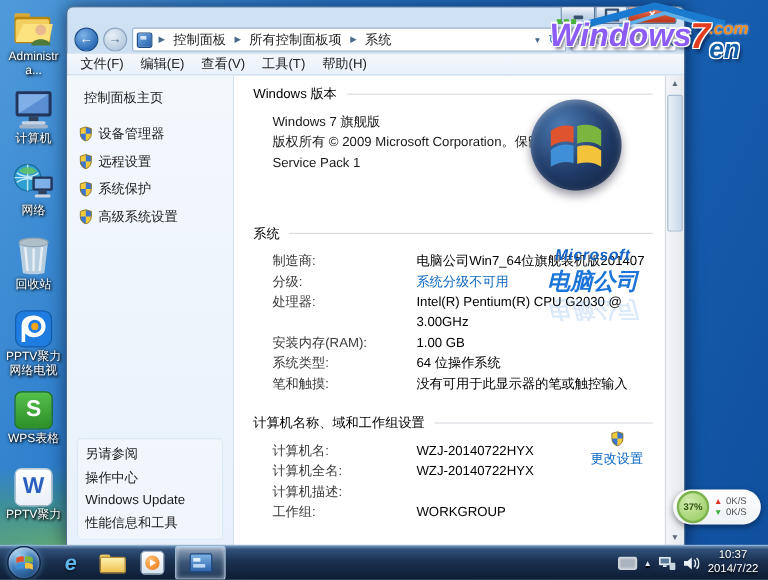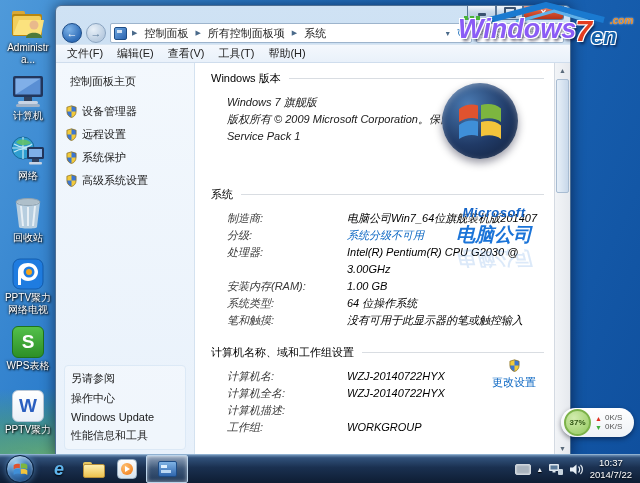--- a/index.html
+++ b/index.html
@@ -13,21 +13,21 @@
   .streak{position:absolute;left:-20px;bottom:20px;width:360px;height:120px;opacity:.35;
     background:linear-gradient(60deg,rgba(255,255,255,0) 40%,rgba(255,255,255,.5) 47%,rgba(255,255,255,0) 52%,rgba(255,255,255,.35) 60%,rgba(255,255,255,0) 66%);}
   
   .wm{position:absolute;top:4px;right:2px;z-index:60;width:180px;height:46px;pointer-events:none;}
   .wm .roof{position:absolute;left:18px;top:-2px;}
   .wm .txt{position:absolute;left:0;top:12px;display:flex;align-items:flex-start;
     font-style:italic;font-weight:bold;line-height:1;}
   .wm .b{font-size:27px;color:#8b5cf6;text-shadow:-1px -1px 0 #fff,1px -1px 0 #fff,-1px 1px 0 #fff,1px 1px 0 #fff,2px 3px 3px rgba(0,0,30,.55);}
   .wm .seven{font-size:30px;color:#e33d20;margin-left:-1px;text-shadow:-1px -1px 0 #fff,1px -1px 0 #fff,-1px 1px 0 #fff,1px 1px 0 #fff,2px 3px 3px rgba(0,0,30,.55);}
   .wm .stack{display:flex;flex-direction:column;align-items:flex-start;margin-left:-1px;}
-  .wm .com{font-size:10px;color:#f08a1e;text-shadow:0 0 2px #fff;margin-left:19px;}
+  .wm .com{font-size:14px;color:#f08a1e;text-shadow:0 0 2px #fff;}
   .wm .en{font-size:22px;color:#135fa8;text-shadow:-1px -1px 0 #fff,1px -1px 0 #fff,-1px 1px 0 #fff,1px 1px 0 #fff,2px 3px 3px rgba(0,0,30,.55);}
   .wm .px{position:absolute;left:6px;top:12px;display:flex;gap:2px;}
   .wm .px i{width:4px;height:4px;background:#49b33a;display:block;}
   
   .dicon{position:absolute;left:2px;width:52px;display:flex;flex-direction:column;align-items:center;gap:2px;cursor:default;}
   .dicon .lbl{font-size:10px;color:#fff;text-align:center;line-height:1.15;
      text-shadow:1px 1px 2px #000,0 0 3px #000;max-width:52px;word-break:break-all;}
   .g-s{width:30px;height:30px;border-radius:6px;display:flex;align-items:center;justify-content:center;
        font-weight:bold;font-size:19px;}
   
@@ -77,21 +77,21 @@
   .titem{display:flex;align-items:center;gap:5px;padding:2px 0 2px 10px;color:#1a1a1a;cursor:pointer;}
   .seealso{margin-top:auto;margin-left:8px;margin-right:8px;border:1px solid #dce9f6;border-radius:4px;
      padding:5px 0 6px 6px;display:flex;flex-direction:column;gap:5px;background:rgba(255,255,255,.35);}
   .seealso .hdr{color:#1a1a1a;}
   .seealso .it{color:#1a1a1a;cursor:pointer;}
   .content{flex:1;padding:8px 10px 0 16px;overflow:hidden;position:relative;}
   .grp{position:relative;}
   .grp-h{display:flex;align-items:center;gap:8px;margin-bottom:8px;}
   .grp-h span{white-space:nowrap;color:#000;}
   .grp-h .rule{flex:1;height:1px;background:#d9dde2;}
-  .ind{padding-left:16px;font-style:italic;}
+  .ind{padding-left:16px;}
   .vline{line-height:17px;}
   .row{display:flex;line-height:17px;}
   .row .lbl{width:120px;color:#3a3a3a;flex:0 0 auto;}
   .row .val{color:#000;}
   a.lnk{color:#0a66c2;text-decoration:none;cursor:pointer;}
   
   .winlogo{position:absolute;right:26px;top:12px;width:76px;height:76px;border-radius:50%;
     background:radial-gradient(circle at 34% 28%,#4a7ab2 0%,#203a66 55%,#101d36 100%);
     box-shadow:0 4px 8px rgba(0,0,30,.4),inset 0 2px 6px rgba(255,255,255,.35);
     display:flex;align-items:center;justify-content:center;}

